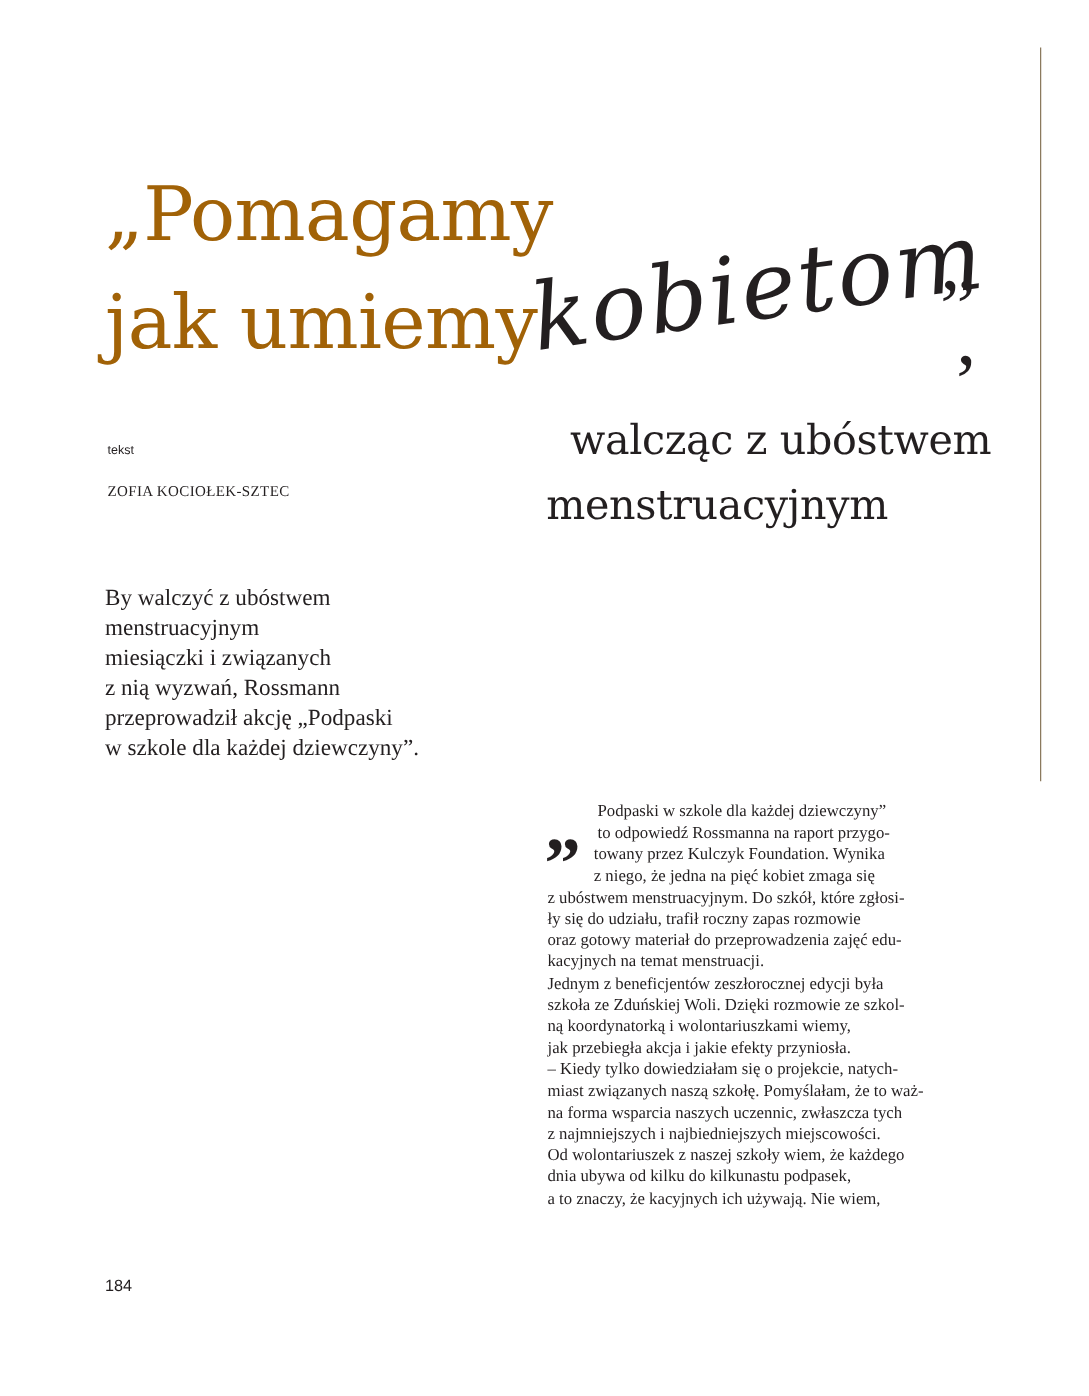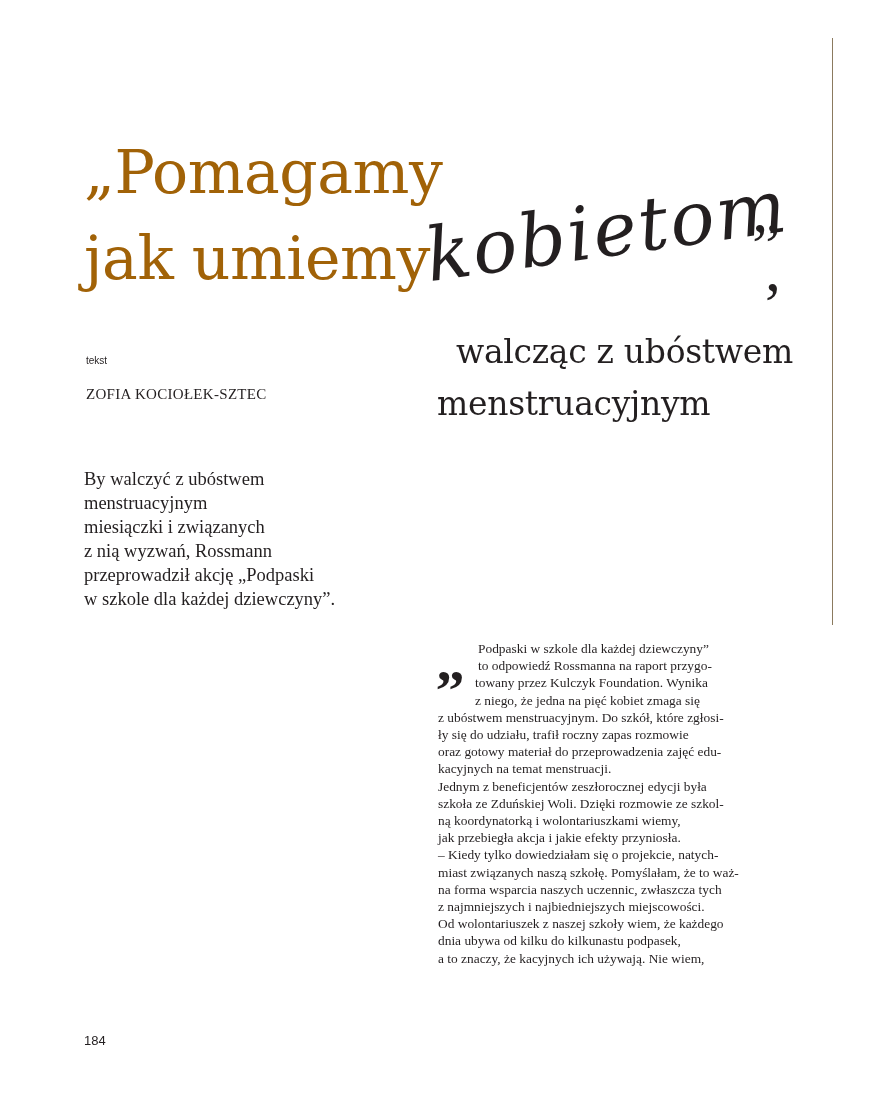--- a/index.html
+++ b/index.html
@@ -44,21 +44,21 @@
       letter-spacing: -0.3px;
       white-space: nowrap;
     }
     .credit-label {
       font-family: Liberation Sans, sans-serif;
       font-size: 10px;
       color: #231f20;
     }
     .author {
       font-family: "Liberation Serif", "DejaVu Serif", serif;
-      font-size: 15px;
+      font-size: 12px;
       letter-spacing: 0.3px;
       color: #231f20;
     }
     .lead {
       font-family: "Liberation Serif", "DejaVu Serif", serif;
       font-size: 18.5px;
       line-height: 24px;
       color: #231f20;
       white-space: nowrap;
     }
@@ -76,21 +76,20 @@
       font-family: "Liberation Serif", "DejaVu Serif", serif;
       font-weight: bold;
       font-size: 58px;
       line-height: 1;
       color: #231f20;
     }
     .page-number {
       font-family: "Liberation Sans", "DejaVu Sans", sans-serif;
       font-size: 13px;
       color: #231f20;
-      margin-top: 12px;
     }
     .vrule {
       width: 1px;
       background: #8b7a5e;
     }
   </style>
 </head>
 <body>
 
 <div class="abs vrule" style="left:832px; top:38px; height:587px;"></div>

